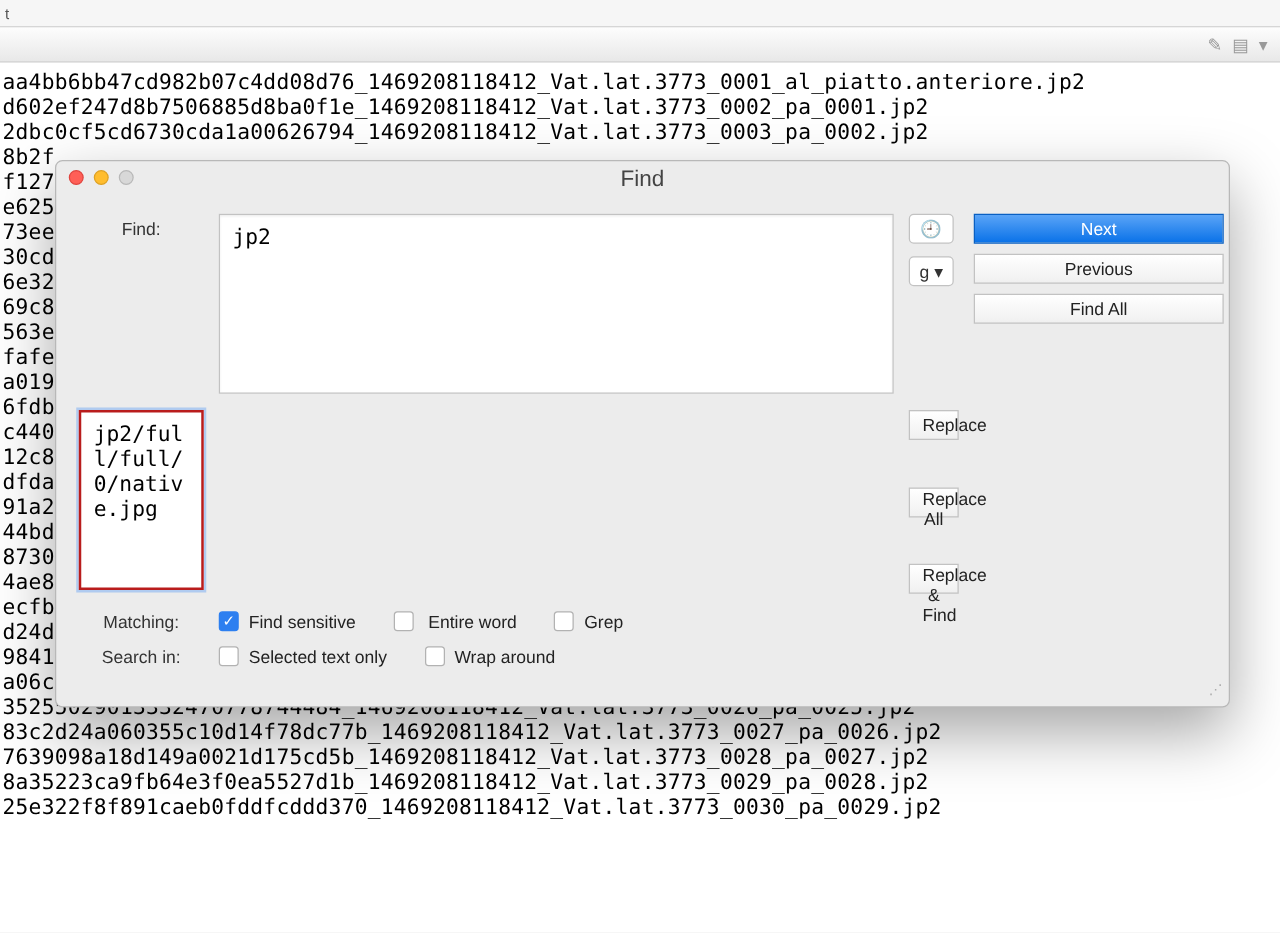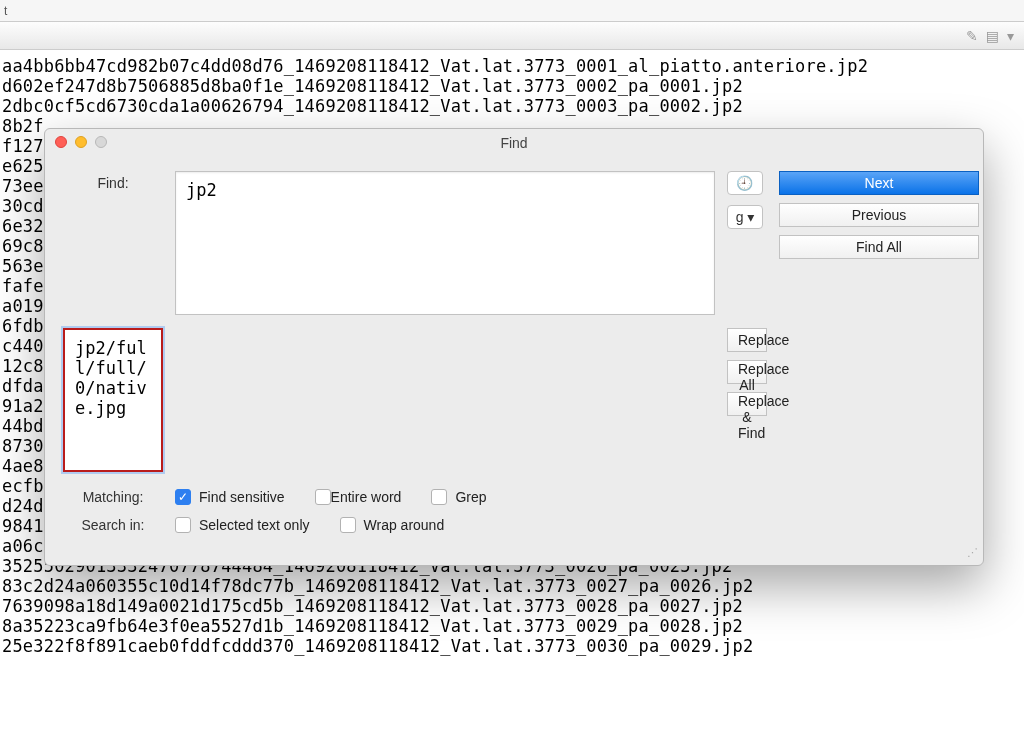--- a/index.html
+++ b/index.html
@@ -54,21 +54,21 @@
     height: 438px;
     background: #ececec;
     border: 1px solid #b8b8b8;
     border-radius: 6px;
     box-shadow: 0 20px 50px rgba(0,0,0,0.35);
   }
   .titlebar {
     height: 28px;
     text-align: center;
     line-height: 28px;
-    font-size: 14px;
+    font-size: 18px;
     color: #444;
     position: relative;
   }
   .traffic {
     position: absolute;
     left: 10px;
     top: 7px;
     display: flex;
     gap: 8px;
   }
@@ -227,34 +227,34 @@
     <div class="button-col">
       <button class="mac-button primary">Next</button>
       <button class="mac-button">Previous</button>
       <button class="mac-button">Find All</button>
     </div>
 
     <div>
       <textarea class="textarea focused" style="">jp2/full/full/0/native.jpg</textarea>
     </div>
     <div></div>
-    <div class="button-col" style="justify-content:flex-start">
+    <div class="button-col" style="justify-content:space-between">
       <button class="mac-button">Replace</button>
       <button class="mac-button">Replace All</button>
       <button class="mac-button">Replace &amp; Find</button>
     </div>
 
     <div class="options-row">
       <div class="row-label" style="padding-top:0">Matching:</div>
       <div class="opt-line">
         <span style="display:flex;align-items:center;gap:8px">
           <span class="chk checked">✓</span>
           <span>Find sensitive</span>
         </span>
-        <span style="display:flex;align-items:flex-end;gap:0">
+        <span style="display:flex;align-items:flex-end;gap:12px">
           <span class="chk"></span>
           <span>Entire word</span>
         </span>
         <span style="display:flex;align-items:center;gap:8px">
           <span class="chk"></span>
           <span>Grep</span>
         </span>
       </div>
 
       <div class="row-label" style="padding-top:0">Search in:</div>

